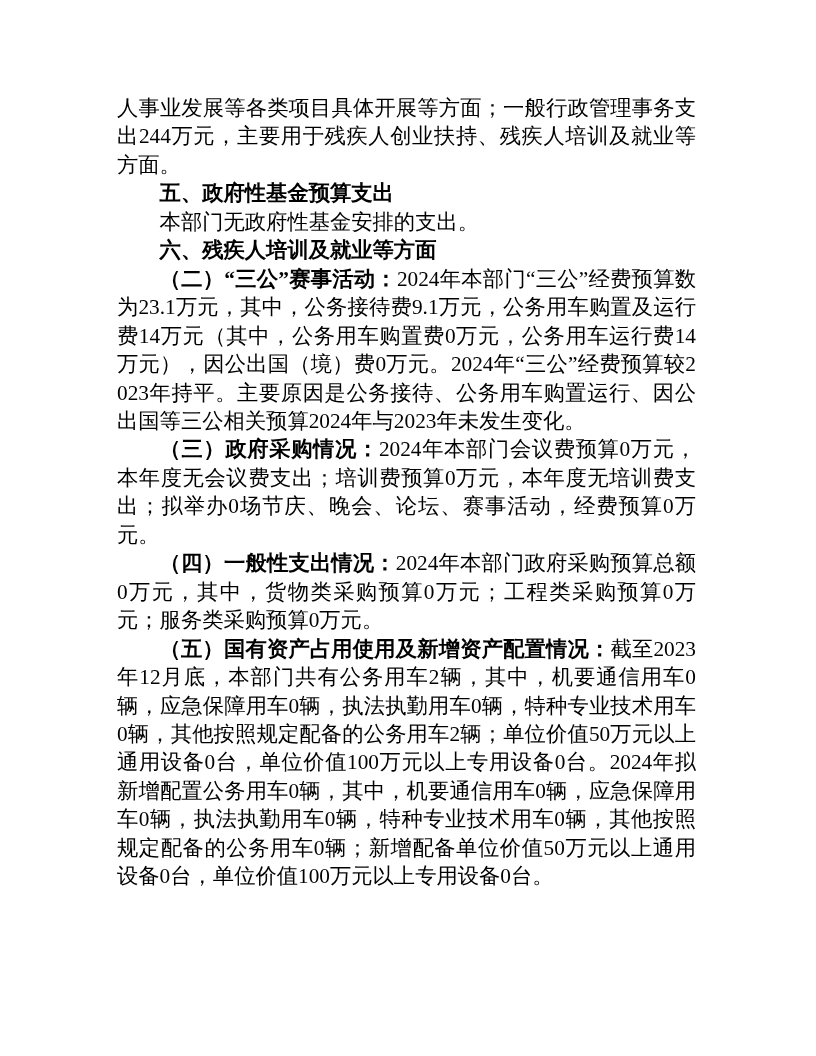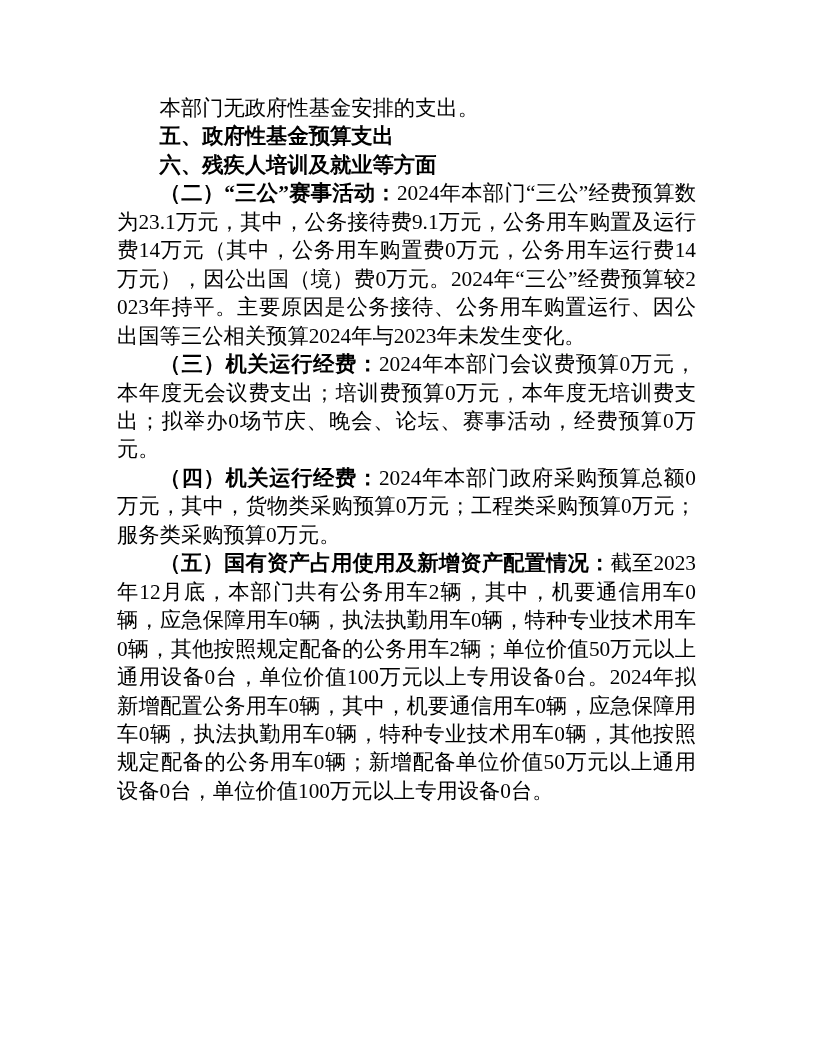--- a/index.html
+++ b/index.html
@@ -40,21 +40,22 @@
   }
   .seg-bold {
     font-weight: bold;
   }
 </style>
 </head>
 <body>
 
 <div class="page">
   <div class="doc-content">
+      <p class="para no-indent"><span class="seg">人事业发展等各类项目具体开展等方面；一般行政管理事务支出244万元，主要用于残疾人创业扶持、残疾人培训及就业等方面。</span></p>
+      <p class="para"><span class="seg seg-bold">五、政府性基金预算支出</span></p>
       <p class="para"><span class="seg">本部门无政府性基金安排的支出。</span></p>
-      <p class="para"><span class="seg seg-bold">五、政府性基金预算支出</span></p>
       <p class="para"><span class="seg seg-bold">六、残疾人培训及就业等方面</span></p>
       <p class="para"><span class="seg seg-bold">（二）“三公”赛事活动：</span><span class="seg">2024年本部门“三公”经费预算数为23.1万元，其中，公务接待费9.1万元，公务用车购置及运行费14万元（其中，公务用车购置费0万元，公务用车运行费14万元），因公出国（境）费0万元。2024年“三公”经费预算较2023年持平。主要原因是公务接待、公务用车购置运行、因公出国等三公相关预算2024年与2023年未发生变化。</span></p>
-      <p class="para"><span class="seg seg-bold">（三）机关运行经费：</span><span class="seg">2024年本部门会议费预算0万元，本年度无会议费支出；培训费预算0万元，本年度无培训费支出；拟举办0场节庆、晚会、论坛、赛事活动，经费预算0万元。</span></p>
-      <p class="para"><span class="seg seg-bold">（四）机关运行经费：</span><span class="seg">2024年本部门政府采购预算总额0万元，其中，货物类采购预算0万元；工程类采购预算0万元；服务类采购预算0万元。</span></p>
+      <p class="para"><span class="seg seg-bold">（三）政府采购情况：</span><span class="seg">2024年本部门会议费预算0万元，本年度无会议费支出；培训费预算0万元，本年度无培训费支出；拟举办0场节庆、晚会、论坛、赛事活动，经费预算0万元。</span></p>
+      <p class="para"><span class="seg seg-bold">（四）一般性支出情况：</span><span class="seg">2024年本部门政府采购预算总额0万元，其中，货物类采购预算0万元；工程类采购预算0万元；服务类采购预算0万元。</span></p>
       <p class="para"><span class="seg seg-bold">（五）国有资产占用使用及新增资产配置情况：</span><span class="seg">截至2023年12月底，本部门共有公务用车2辆，其中，机要通信用车0辆，应急保障用车0辆，执法执勤用车0辆，特种专业技术用车0辆，其他按照规定配备的公务用车2辆；单位价值50万元以上通用设备0台，单位价值100万元以上专用设备0台。2024年拟新增配置公务用车0辆，其中，机要通信用车0辆，应急保障用车0辆，执法执勤用车0辆，特种专业技术用车0辆，其他按照规定配备的公务用车0辆；新增配备单位价值50万元以上通用设备0台，单位价值100万元以上专用设备0台。</span></p>
     </div>
 </div>
 
 </body></html>

